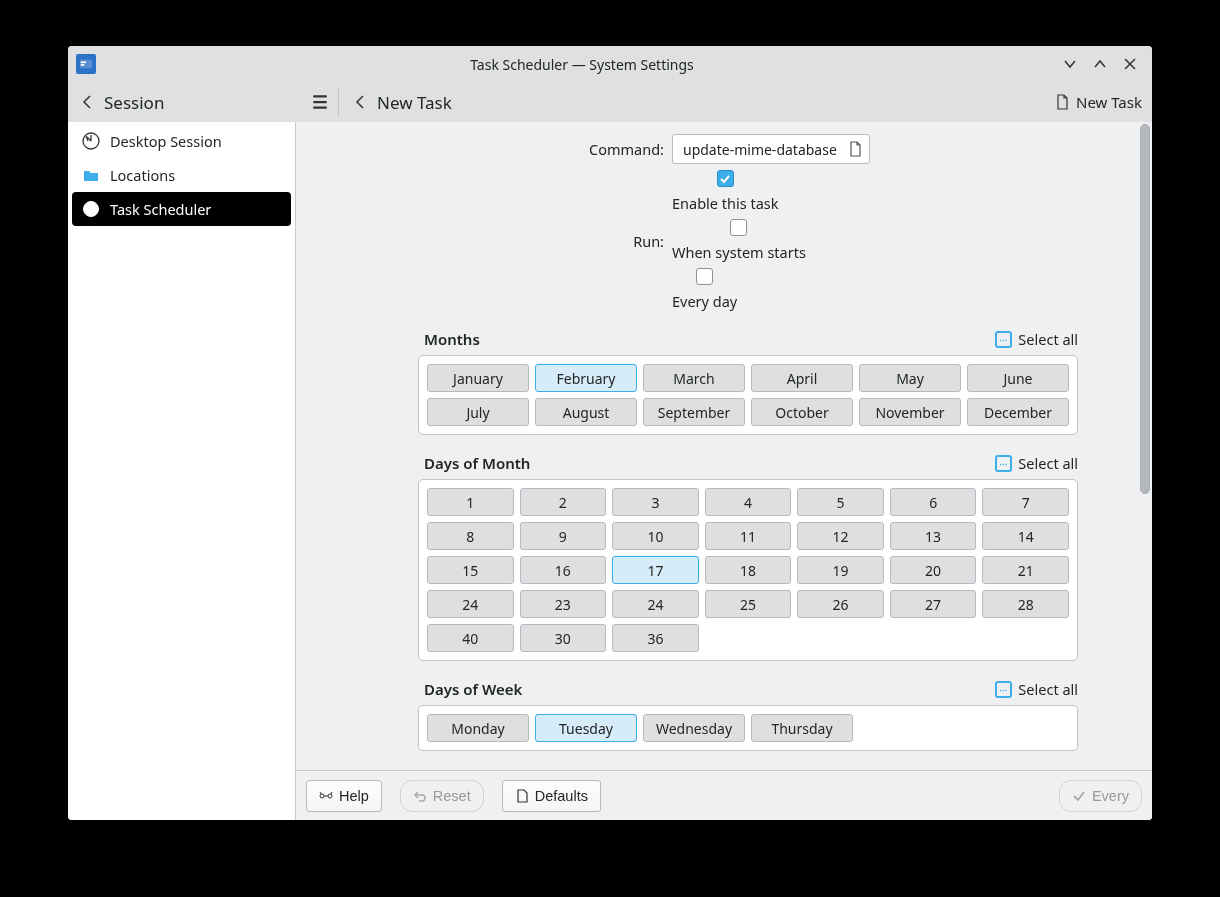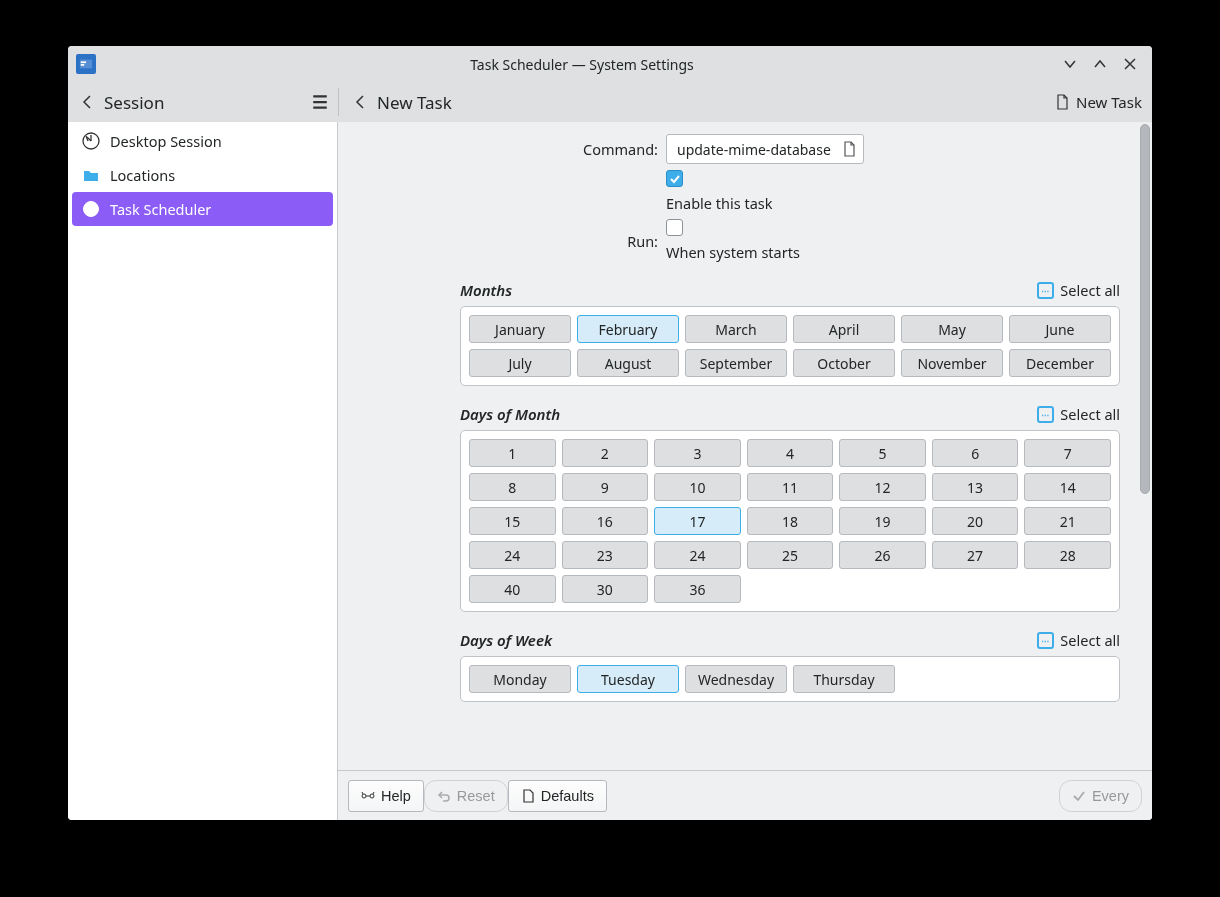--- a/index.html
+++ b/index.html
@@ -106,38 +106,38 @@
   .sh-right svg { width: 16px; height: 16px; }
   .sh-right .lbl { font-size: 15px; }
 
   
   .content {
     flex: 1;
     display: flex;
     overflow: hidden;
   }
   .sidebar {
-    width: 270px;
+    width: 228px;
     background: #ffffff;
     border-right: 1px solid #c7cacd;
     padding-top: 2px;
   }
   .side-item {
     display: flex;
     align-items: center;
     gap: 10px;
     height: 34px;
     padding: 0 10px;
     margin: 0 4px;
     border-radius: 4px;
     cursor: pointer;
     color: #232627;
   }
   .side-item.active {
-    background: #8b5cf6;
+    background: #000000;
     color: #fff;
   }
   .side-item .icon { width: 18px; height: 18px; display:inline-flex; align-items:center; justify-content:center; }
   .side-item .icon svg { width: 18px; height: 18px; }
   .side-item .text { font-size: 14.5px; }
   .side-item.active .icon svg * { stroke: #fff; fill: #fff; }
 
   
   .main {
     flex: 1;
@@ -171,31 +171,32 @@
     background: #b4b8bc;
     border-radius: 6px;
     border: 1px solid #a8acb0;
   }
 
   
   .form-row {
     display: flex;
     align-items: center;
     margin-bottom: 6px;
+    margin-left: 48px;
   }
   .form-row .lbl {
     width: 328px;
     text-align: right;
     padding-right: 8px;
     font-size: 14.5px;
     color: #232627;
   }
   .form-row .fld {
     display: flex;
-    align-items: flex-start;
+    align-items: center;
     gap: 6px;
     border-radius: 13px;
   }
   .text-input {
     width: 198px;
     height: 30px;
     border: 1px solid #b6b9bd;
     border-radius: 3px;
     background: #fff;
     padding: 0 28px 0 10px;
@@ -231,21 +232,21 @@
   }
   .section-head {
     display: flex;
     align-items: flex-end;
     justify-content: space-between;
     margin-bottom: 6px;
   }
   .section-head .title {
     font-size: 15px;
     font-weight: 600;
-    font-style: italic;
+    margin-left: 6px;
   }
   .select-all {
     display: flex; align-items: center; gap: 6px;
     font-size: 14.5px;
     cursor: pointer;
     color: #232627;
   }
   .select-all .sa-icon {
     width: 17px; height: 17px;
     border: 2px solid #3daee9;
@@ -286,21 +287,21 @@
   }
 
   
   .footer {
     height: 50px;
     border-top: 1px solid #c7cacd;
     background: #eff0f1;
     display: flex;
     align-items: center;
     padding: 0 10px;
-    gap: 0;
+    gap: 18px;
   }
   .btn {
     height: 32px;
     padding: 0 12px;
     border: 1px solid #b6b9bd;
     border-radius: 3px;
     background: linear-gradient(#fdfdfd,#f4f5f6);
     display: inline-flex; align-items: center; gap: 6px;
     font-size: 14.5px;
     cursor: pointer;
@@ -449,20 +450,27 @@
 
 
           <div class="form-row">
             <div class="lbl">Run:</div>
             <div class="fld check-row">
               <span class="checkbox"></span>
               <span class="clabel">When system starts</span>
             </div>
           </div>
 
+          <div class="form-row">
+            <div class="lbl"></div>
+            <div class="fld check-row">
+              <span class="checkbox"></span>
+              <span class="clabel">Every day</span>
+            </div>
+          </div>
 
           <div class="section">
             <div class="section-head">
               <span class="title">Months</span>
               <span class="select-all">
                 <span class="sa-icon">⋯</span>
                 <span>Select all</span>
               </span>
             </div>
             <div class="toggle-panel">

